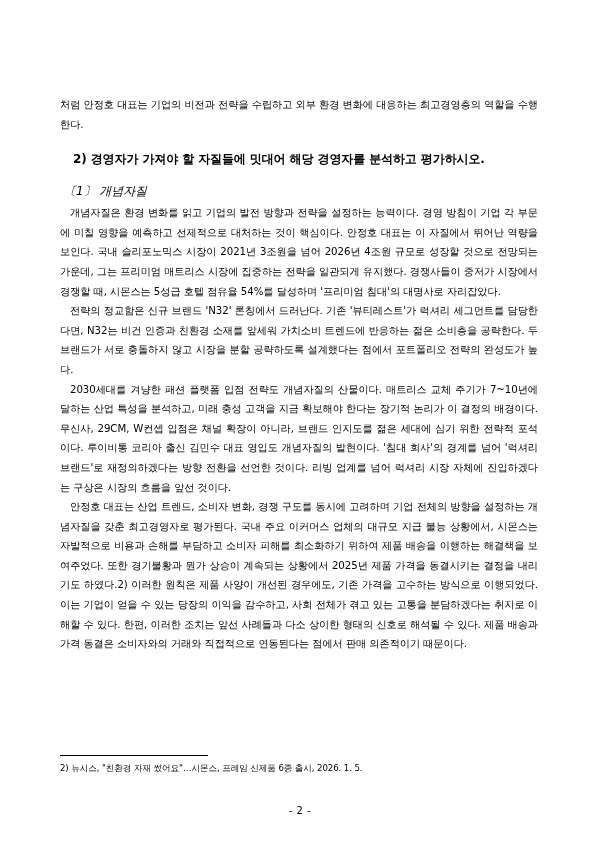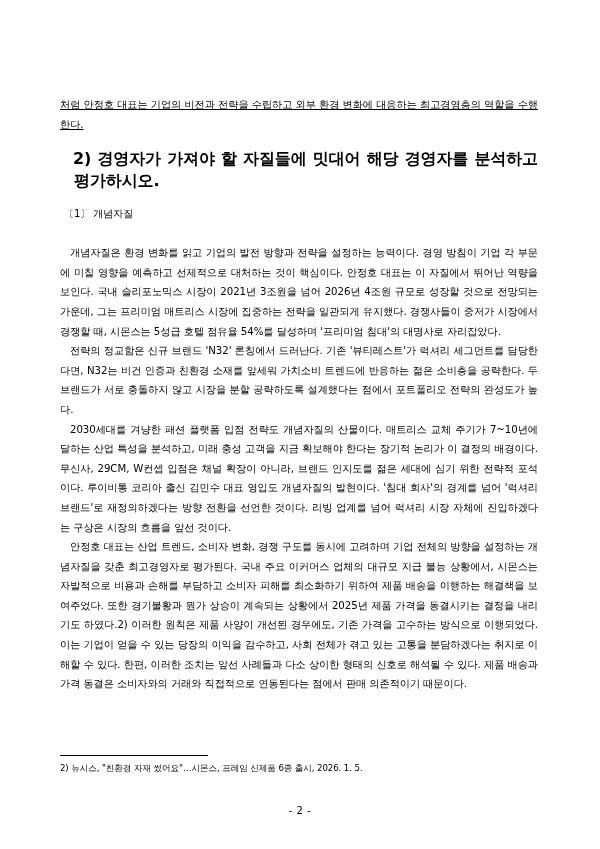--- a/index.html
+++ b/index.html
@@ -29,41 +29,41 @@
     line-height: 19.6px;
     text-align: justify;
     text-justify: inter-character;
     letter-spacing: -0.05px;
   }
   p {
     margin: 0;
   }
   .cont-para {
     text-indent: 0;
-    text-decoration: underline;
   }
   .indent-para {
     text-indent: 10px;
   }
   .heading {
-    font-size: 16px;
+    font-size: 12px;
     font-weight: bold;
     line-height: 22px;
     margin-top: 14px;
     margin-bottom: 12px;
     padding-left: 14px;
     text-indent: -1px;
     letter-spacing: -0.1px;
   }
   .subheading {
-    font-size: 10px;
+    font-size: 12px;
     line-height: 19px;
     margin-top: 2px;
-    margin-bottom: 20px;
+    margin-bottom: 2px;
     padding-left: 4px;
+    font-style: italic;
   }
   .footnote-wrap {
     position: absolute;
     left: 60px;
     bottom: 74px;
     width: 478px;
   }
   .footnote-rule {
     width: 148px;
     height: 0;

